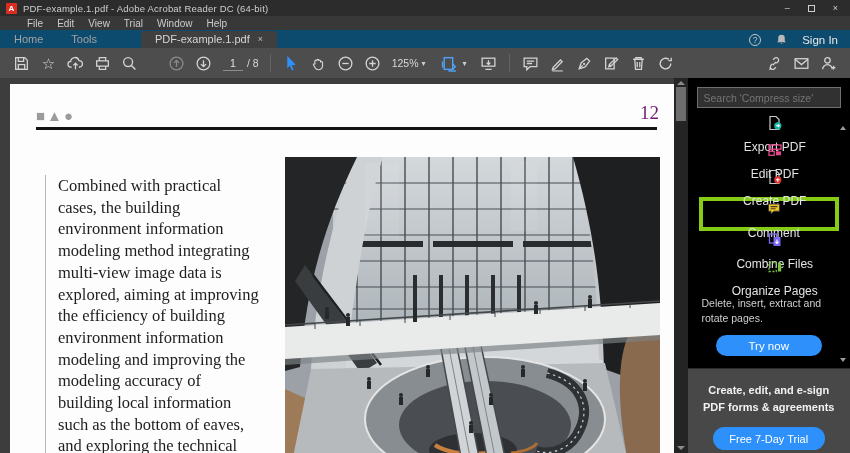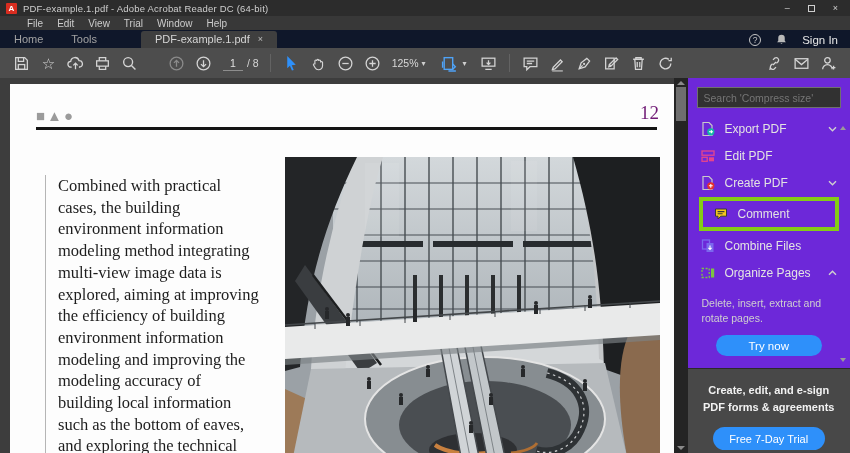--- a/index.html
+++ b/index.html
@@ -14,21 +14,21 @@
   .wtitle { font-size:9.5px; color:#cfcfcf; letter-spacing:.2px; }
   .wincontrols { margin-left:auto; display:flex; align-items:center; gap:18px; padding-right:6px; }
   .wincontrols span { color:#cfcfcf; font-size:9px; line-height:1; cursor:default; }
   .restore-box { display:inline-block; width:7px; height:7px; border:1px solid #cfcfcf; }
 
   
   .menubar { height:14px; background:#383838; display:flex; align-items:center; padding-left:20px; }
   .menubar span { color:#cccccc; font-size:10px; padding:0 7px; }
 
   
-  .tabbar { height:18px; background:#0f172a; display:flex; align-items:flex-end; }
+  .tabbar { height:18px; background:#0c4a6e; display:flex; align-items:flex-end; }
   .tab { font-size:11px; color:#a2a2a2; padding:2px 14px 3px; }
   .tab.doc { background:#3f3f3f; color:#d6d6d6; margin-left:30px; border-radius:3px 3px 0 0;
              display:flex; align-items:center; gap:8px; }
   .tab.doc .x { font-size:9px; color:#bdbdbd; }
   .tabbar-right { margin-left:auto; display:flex; align-items:center; gap:14px; padding:0 12px 2px 0; }
   .help-circ { width:12px; height:12px; border:1.2px solid #c4c4c4; border-radius:50%; color:#c4c4c4;
                font-size:8.5px; display:flex; align-items:center; justify-content:center; }
   .signin { font-size:11.5px; color:#e6e6e6; }
 
   
@@ -63,27 +63,27 @@
   .vscroll { position:relative; width:14px; height:375px; background:#242424; }
   .vs-thumb { position:absolute; top:9px; left:2px; width:10px; height:34px; background:#6e6e6e; }
   .tri-up, .tri-down { position:absolute; left:3px; width:0; height:0;
       border-left:4px solid transparent; border-right:4px solid transparent; }
   .tri-up { top:3px; border-bottom:4px solid #8a8a8a; }
   .tri-down { bottom:3px; border-top:4px solid #8a8a8a; }
   .panel-handle { position:absolute; left:694px; top:182px; width:0; height:0;
       border-left:6px solid #c9c9c9; border-top:5px solid transparent; border-bottom:5px solid transparent; }
 
   
-  .sidebar { position:relative; width:165px; height:375px; background:#6d28d9; }
+  .sidebar { position:relative; width:165px; height:375px; background:#000000; }
   .search-box { margin:9px 9px 7px; height:21px; background:#313131; border:1px solid #6f6f6f;
                 display:flex; align-items:center; padding:0 6px; }
   .search-box input { background:transparent; border:none; outline:none; width:100%;
                       color:#a8a8a8; font-size:10.5px; font-family:"Liberation Sans", sans-serif; }
   .tool-row { height:27px; display:flex; align-items:center; padding-left:12px; gap:9px;
-              font-size:12px; color:#e3e3e3; }
+              font-size:12px; color:#e3e3e3;flex-direction:column; }
   .tool-row svg.tic { width:16px; height:16px; flex:none; }
   .chev { margin-left:auto; margin-right:13px; width:9px; height:6px; }
   .hl-box { border:4px solid #84cc16; margin:1px 11px; }
   .hl-box .tool-row { padding-left:10px; height:26px; }
   .org-desc { padding:10px 14px 0; font-size:10.5px; color:#cfcfcf; line-height:1.4; }
   .try-btn { display:block; margin:10px auto 0; width:106px; height:21px; border-radius:11px;
              background:#2e90fa; color:#fff; font-size:11.5px; border:none; font-family:"Liberation Sans",sans-serif; }
   .sb-tri-up, .sb-tri-down { position:absolute; right:4px; width:0; height:0;
       border-left:3.5px solid transparent; border-right:3.5px solid transparent; }
   .sb-tri-up { top:48px; border-bottom:4px solid #9a9a9a; }

